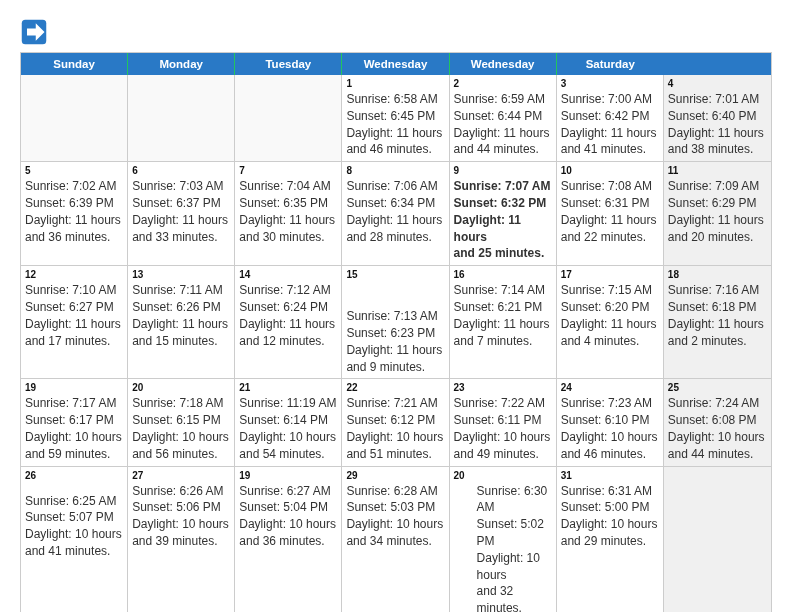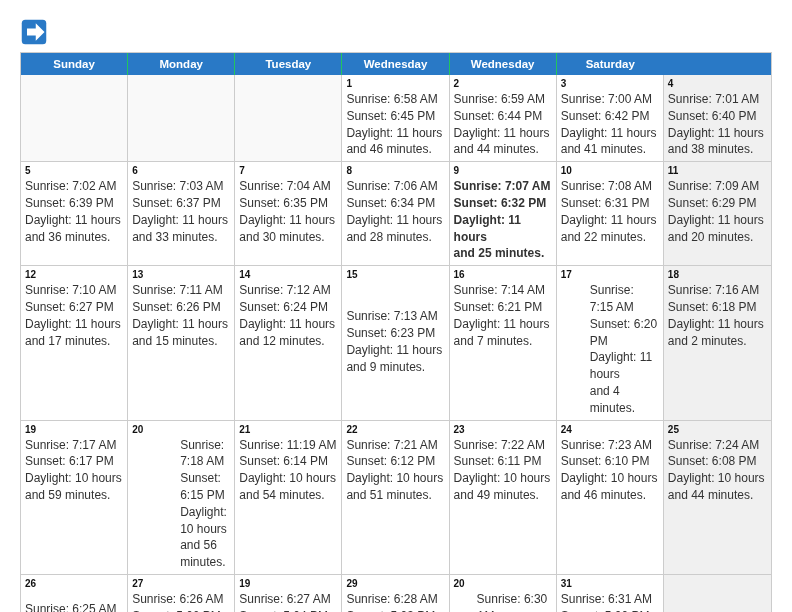--- a/index.html
+++ b/index.html
@@ -257,21 +257,21 @@
           </div>
           <div class="cal-cell">
             <div class="day-num">16</div>
             <div class="cell-text" style="white-space: pre-line;">Sunrise: 7:14 AM
 Sunset: 6:21 PM
 Daylight: 11 hours
 and 7 minutes.</div>
           </div>
           <div class="cal-cell">
             <div class="day-num">17</div>
-            <div class="cell-text" style="white-space: pre-line; margin-left: 29px;">Sunrise: 7:15 AM
+            <div class="cell-text" style="white-space: pre-line;">Sunrise: 7:15 AM
 Sunset: 6:20 PM
 Daylight: 11 hours
 and 4 minutes.</div>
           </div>
           <div class="cal-cell shaded">
             <div class="day-num">18</div>
             <div class="cell-text" style="white-space: pre-line;">Sunrise: 7:16 AM
 Sunset: 6:18 PM
 Daylight: 11 hours
 and 2 minutes.</div>
@@ -280,21 +280,21 @@
         <div class="cal-row">
           <div class="cal-cell">
             <div class="day-num">19</div>
             <div class="cell-text" style="white-space: pre-line;">Sunrise: 7:17 AM
 Sunset: 6:17 PM
 Daylight: 10 hours
 and 59 minutes.</div>
           </div>
           <div class="cal-cell">
             <div class="day-num">20</div>
-            <div class="cell-text" style="white-space: pre-line; margin-left: 48px;">Sunrise: 7:18 AM
+            <div class="cell-text" style="white-space: pre-line;">Sunrise: 7:18 AM
 Sunset: 6:15 PM
 Daylight: 10 hours
 and 56 minutes.</div>
           </div>
           <div class="cal-cell">
             <div class="day-num">21</div>
             <div class="cell-text" style="white-space: pre-line;">Sunrise: 11:19 AM
 Sunset: 6:14 PM
 Daylight: 10 hours
 and 54 minutes.</div>

